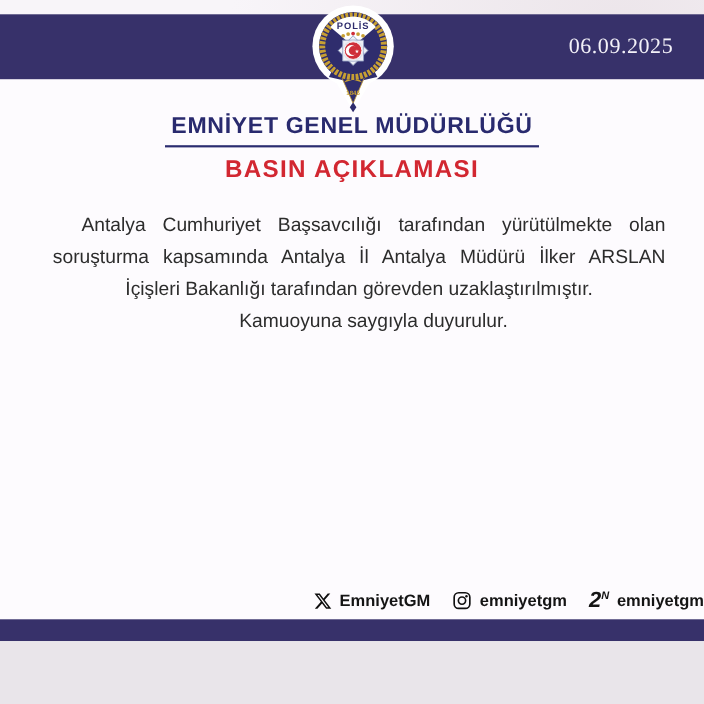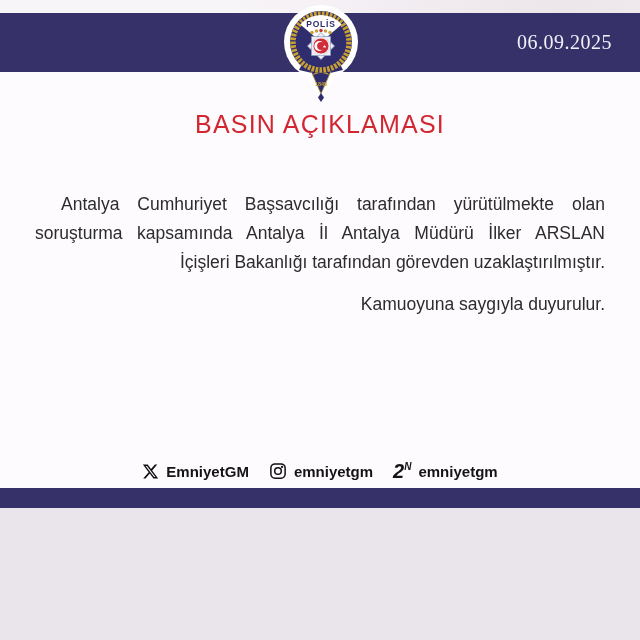--- a/index.html
+++ b/index.html
@@ -1,17 +1,17 @@
 <!DOCTYPE html>
 <html><head>
 <meta charset="utf-8">
 <style>
   html,body { margin:0; padding:0; background:#e9e5ea; }
   .page {
-    position:relative; width:640px; height:508px; margin:0 auto; overflow:hidden;
+    position:relative; width:640px; height:583px; margin:0 auto; overflow:hidden;
     font-family:"Liberation Sans", sans-serif;
     background:
       radial-gradient(circle at 88% 6%, #ece5ea 0%, rgba(236,229,234,0) 45%),
       radial-gradient(circle at 4% 78%, #efe9ee 0%, rgba(239,233,238,0) 40%),
       #f8f5f9;
   }
   .band { position:absolute; top:13px; left:0; width:100%; height:59px; background:#37316a; z-index:1; }
   .content { position:absolute; top:72px; left:0; width:100%; height:548px; background:#fdfbfe; z-index:0; }
   .bottombar { position:absolute; bottom:0; left:0; width:100%; height:20px; background:#37316a; z-index:1; }
 
@@ -20,31 +20,31 @@
   .date {
     position:absolute; top:31px; right:28px; z-index:2;
     color:#f3f1f8; font-family:"Liberation Serif", serif; font-size:20px; letter-spacing:.5px;
   }
 
   .titles { position:absolute; top:103px; left:0; width:100%; text-align:center; z-index:2; }
   .title-main {
     display:inline-block; color:#292a6e; font-size:21px; font-weight:800;
     letter-spacing:.6px; border-bottom:2px solid #2b2c70; padding:0 6px 5px;
   }
-  .title-sub { margin-top:7px; color:#d22731; font-size:25px; font-weight:400; letter-spacing:1.2px; }
+  .title-sub { margin-top:7px; color:#d22731; font-size:22px; font-weight:700; letter-spacing:1.2px; }
 
-  .body-text { position:absolute; top:190px; left:35px; right:35px; color:#2c2c2c; font-size:17.5px; line-height:29px; z-index:2; }
+  .body-text { position:absolute; top:190px; left:48px; right:35px; color:#2c2c2c; font-size:17.5px; line-height:29px; z-index:2; }
   .jline { text-align:justify; text-align-last:justify; text-justify:inter-word; }
   .indent { text-indent:26px; }
-  .lline { text-align:right; }
-  .p2 { margin-top:13px; }
+  .lline { text-align:center; }
+  .p2 { }
 
   .footer {
     position:absolute; left:0; bottom:27px; width:100%; z-index:2;
-    display:flex; justify-content:center; align-items:center; gap:20px;
+    display:flex; justify-content:flex-end; align-items:center; gap:20px;
     color:#141414; font-weight:700; font-size:15px;
   }
   .social { display:flex; align-items:center; gap:7px; cursor:pointer; }
   .social svg { display:block; }
   .nglyph { font-size:20px; font-weight:900; line-height:1;font-style:italic; }
   .nglyph sup { font-size:10px; font-weight:800; vertical-align:super; letter-spacing:0; }
 </style>
 </head>
 <body>
 
@@ -88,20 +88,21 @@
 
     <circle cx="40" cy="42" r="8" fill="#cf2e39" stroke="#ffffff" stroke-width="0.8"></circle>
     <circle cx="38.3" cy="42" r="5" fill="#ffffff"></circle>
     <circle cx="40.2" cy="42" r="4.1" fill="#cf2e39"></circle>
     <text x="43.6" y="43.8" font-size="4.5" fill="#ffffff" text-anchor="middle">★</text>
   </svg>
 
   <div class="date">06.09.2025</div>
 
   <div class="titles">
+    <div class="title-main">EMNİYET GENEL MÜDÜRLÜĞÜ</div>
     <div class="title-sub">BASIN AÇIKLAMASI</div>
   </div>
 
   <div class="body-text">
     <div class="jline indent">Antalya Cumhuriyet Başsavcılığı tarafından yürütülmekte olan</div>
     <div class="jline">soruşturma kapsamında Antalya İl Antalya Müdürü İlker ARSLAN</div>
     <div class="lline">İçişleri Bakanlığı tarafından görevden uzaklaştırılmıştır.</div>
     <div class="lline indent p2">Kamuoyuna saygıyla duyurulur.</div>
   </div>
 

